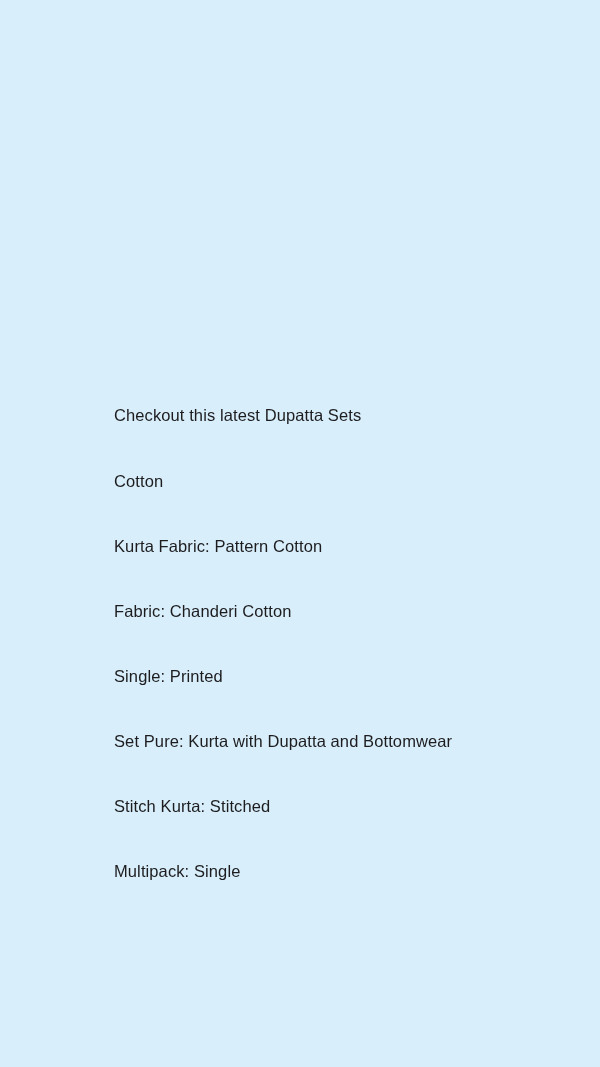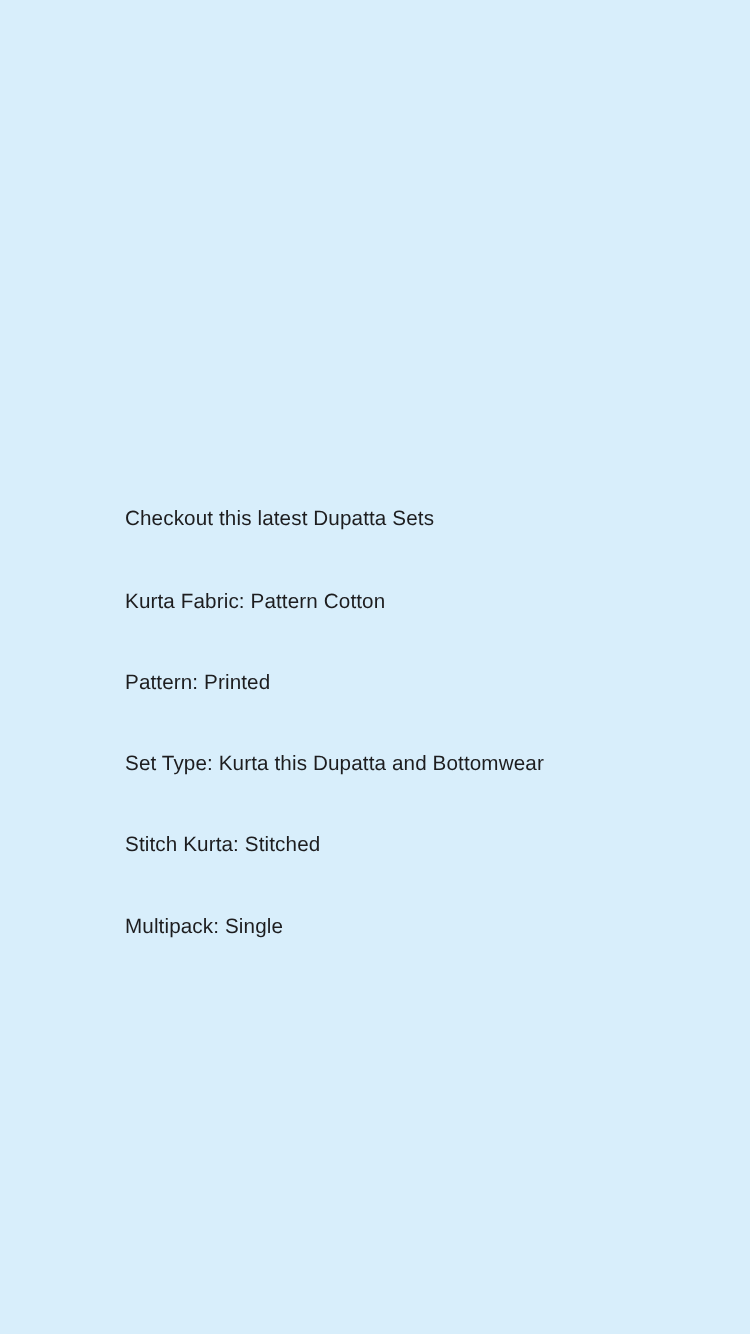--- a/index.html
+++ b/index.html
@@ -25,31 +25,34 @@
     top: 362px;
     width: 420px;
     color: #1d1d1f;
     font-size: 16.5px;
     line-height: 21.7px;
     letter-spacing: 0.1px;
     white-space: pre;
   }
   .caption-line {
     display: block;
+    margin-left: 14px;
   }
 </style>
 </head>
 <body>
 
 <div class="frame">
   <div class="caption-block">
     <span class="caption-line">Checkout this latest Dupatta Sets</span>
+    <span class="caption-line">Cotton</span>
     <span class="caption-line">Kurta Fabric: Pattern Cotton</span>
-    <span class="caption-line">Pattern: Printed</span>
-    <span class="caption-line">Set Type: Kurta this Dupatta and Bottomwear</span>
+    <span class="caption-line">Fabric: Chanderi Cotton</span>
+    <span class="caption-line">Single: Printed</span>
+    <span class="caption-line">Set Pure: Kurta with Dupatta and Bottomwear</span>
     <span class="caption-line">Stitch Kurta: Stitched</span>
     <span class="caption-line">Multipack: Single</span>
     
     
     
     
     
     
   </div>
 </div>

